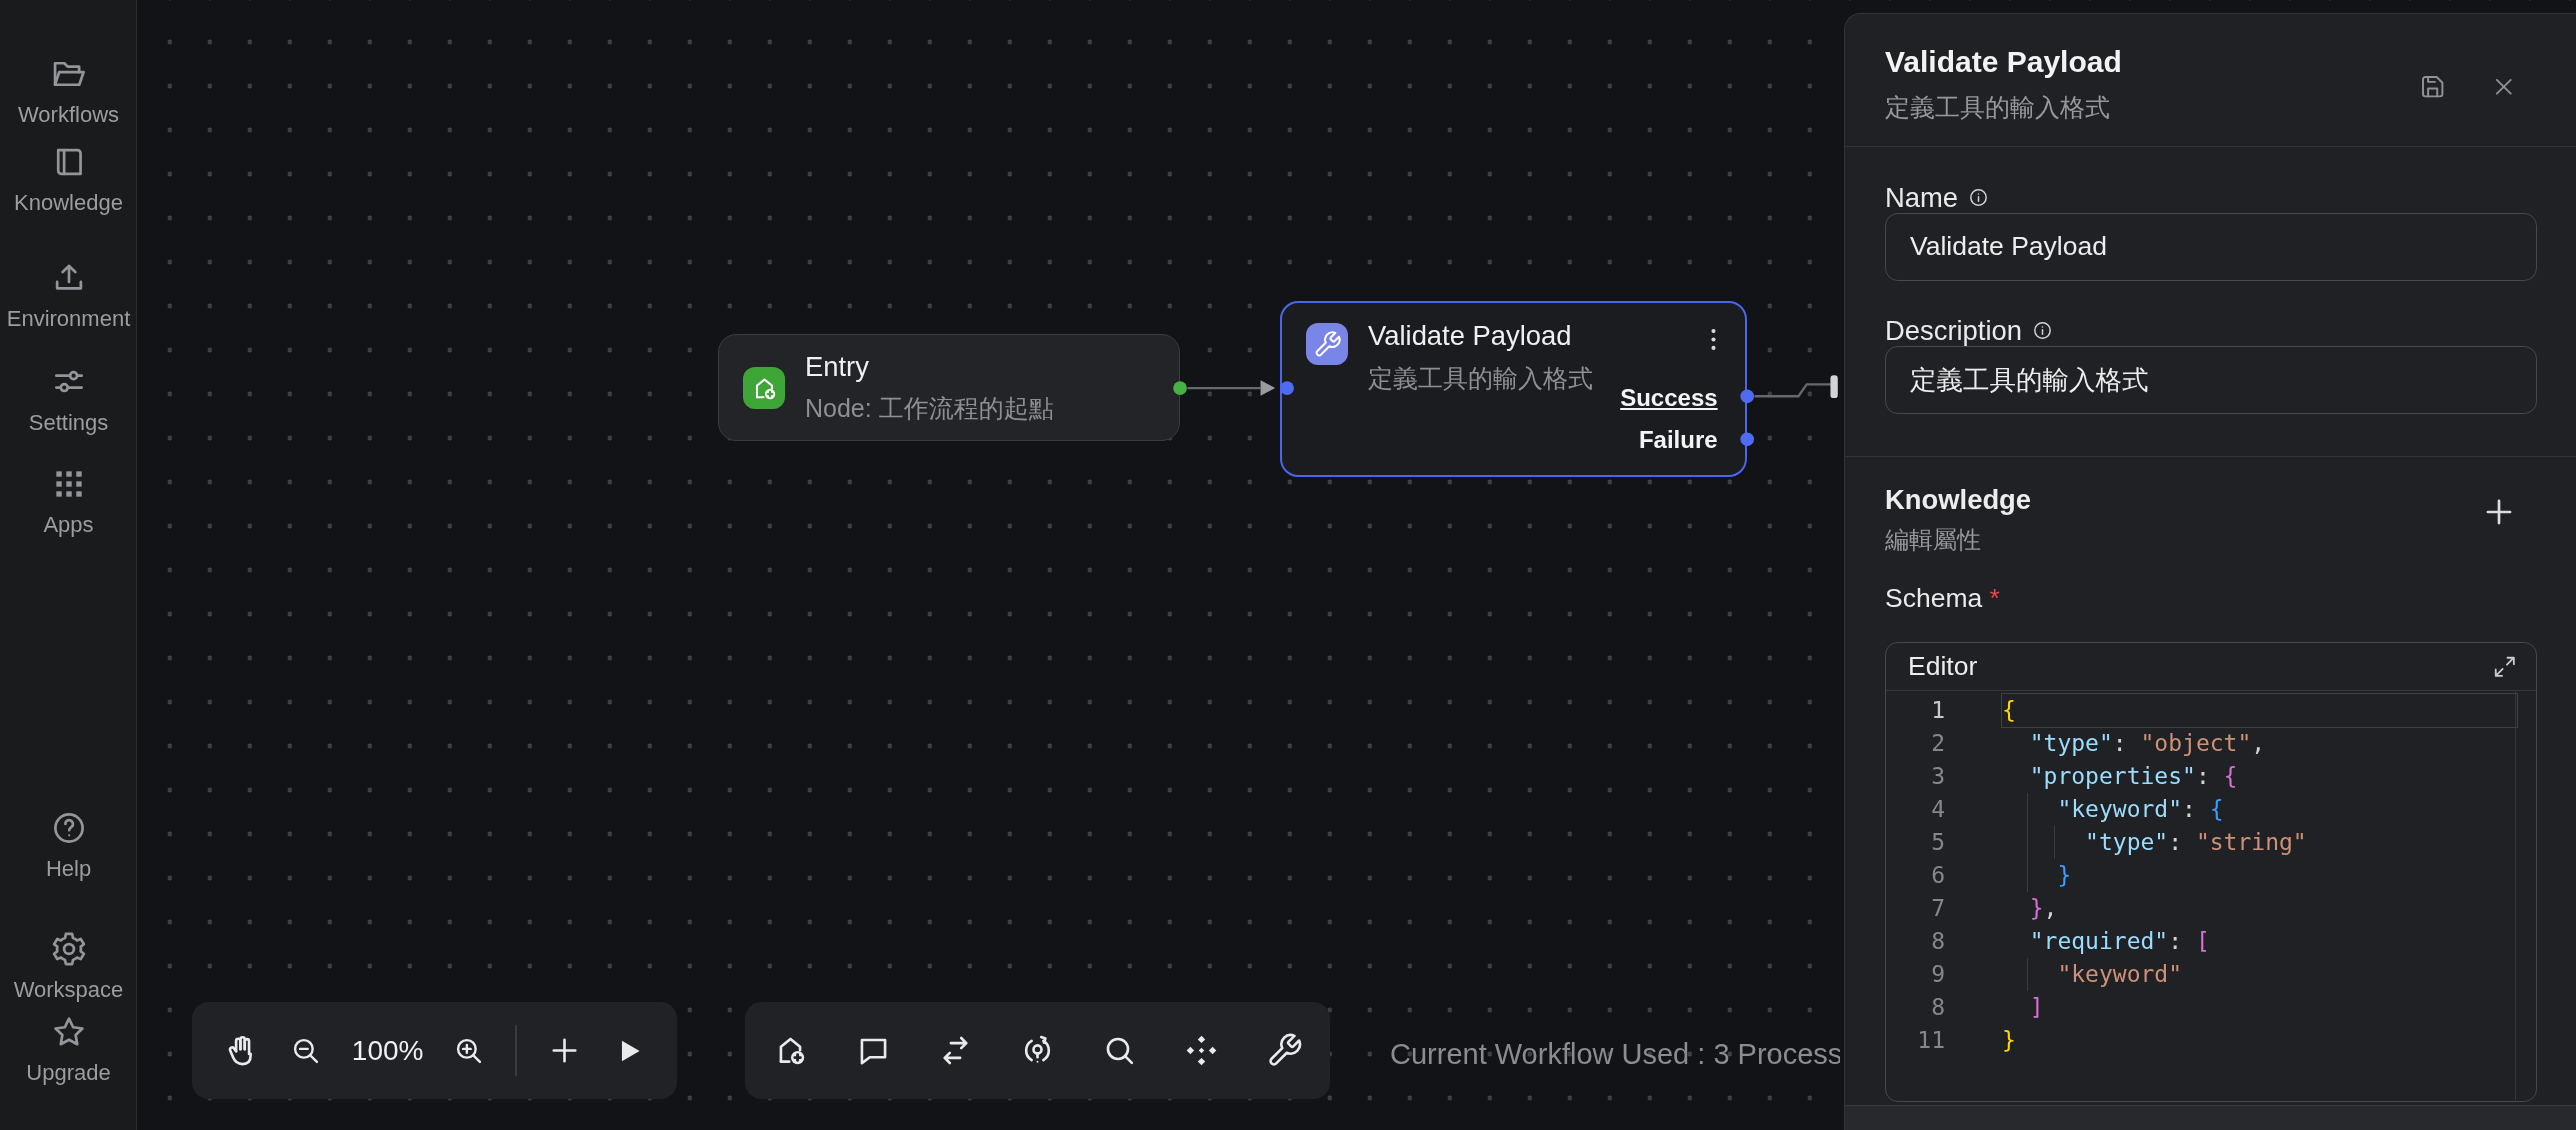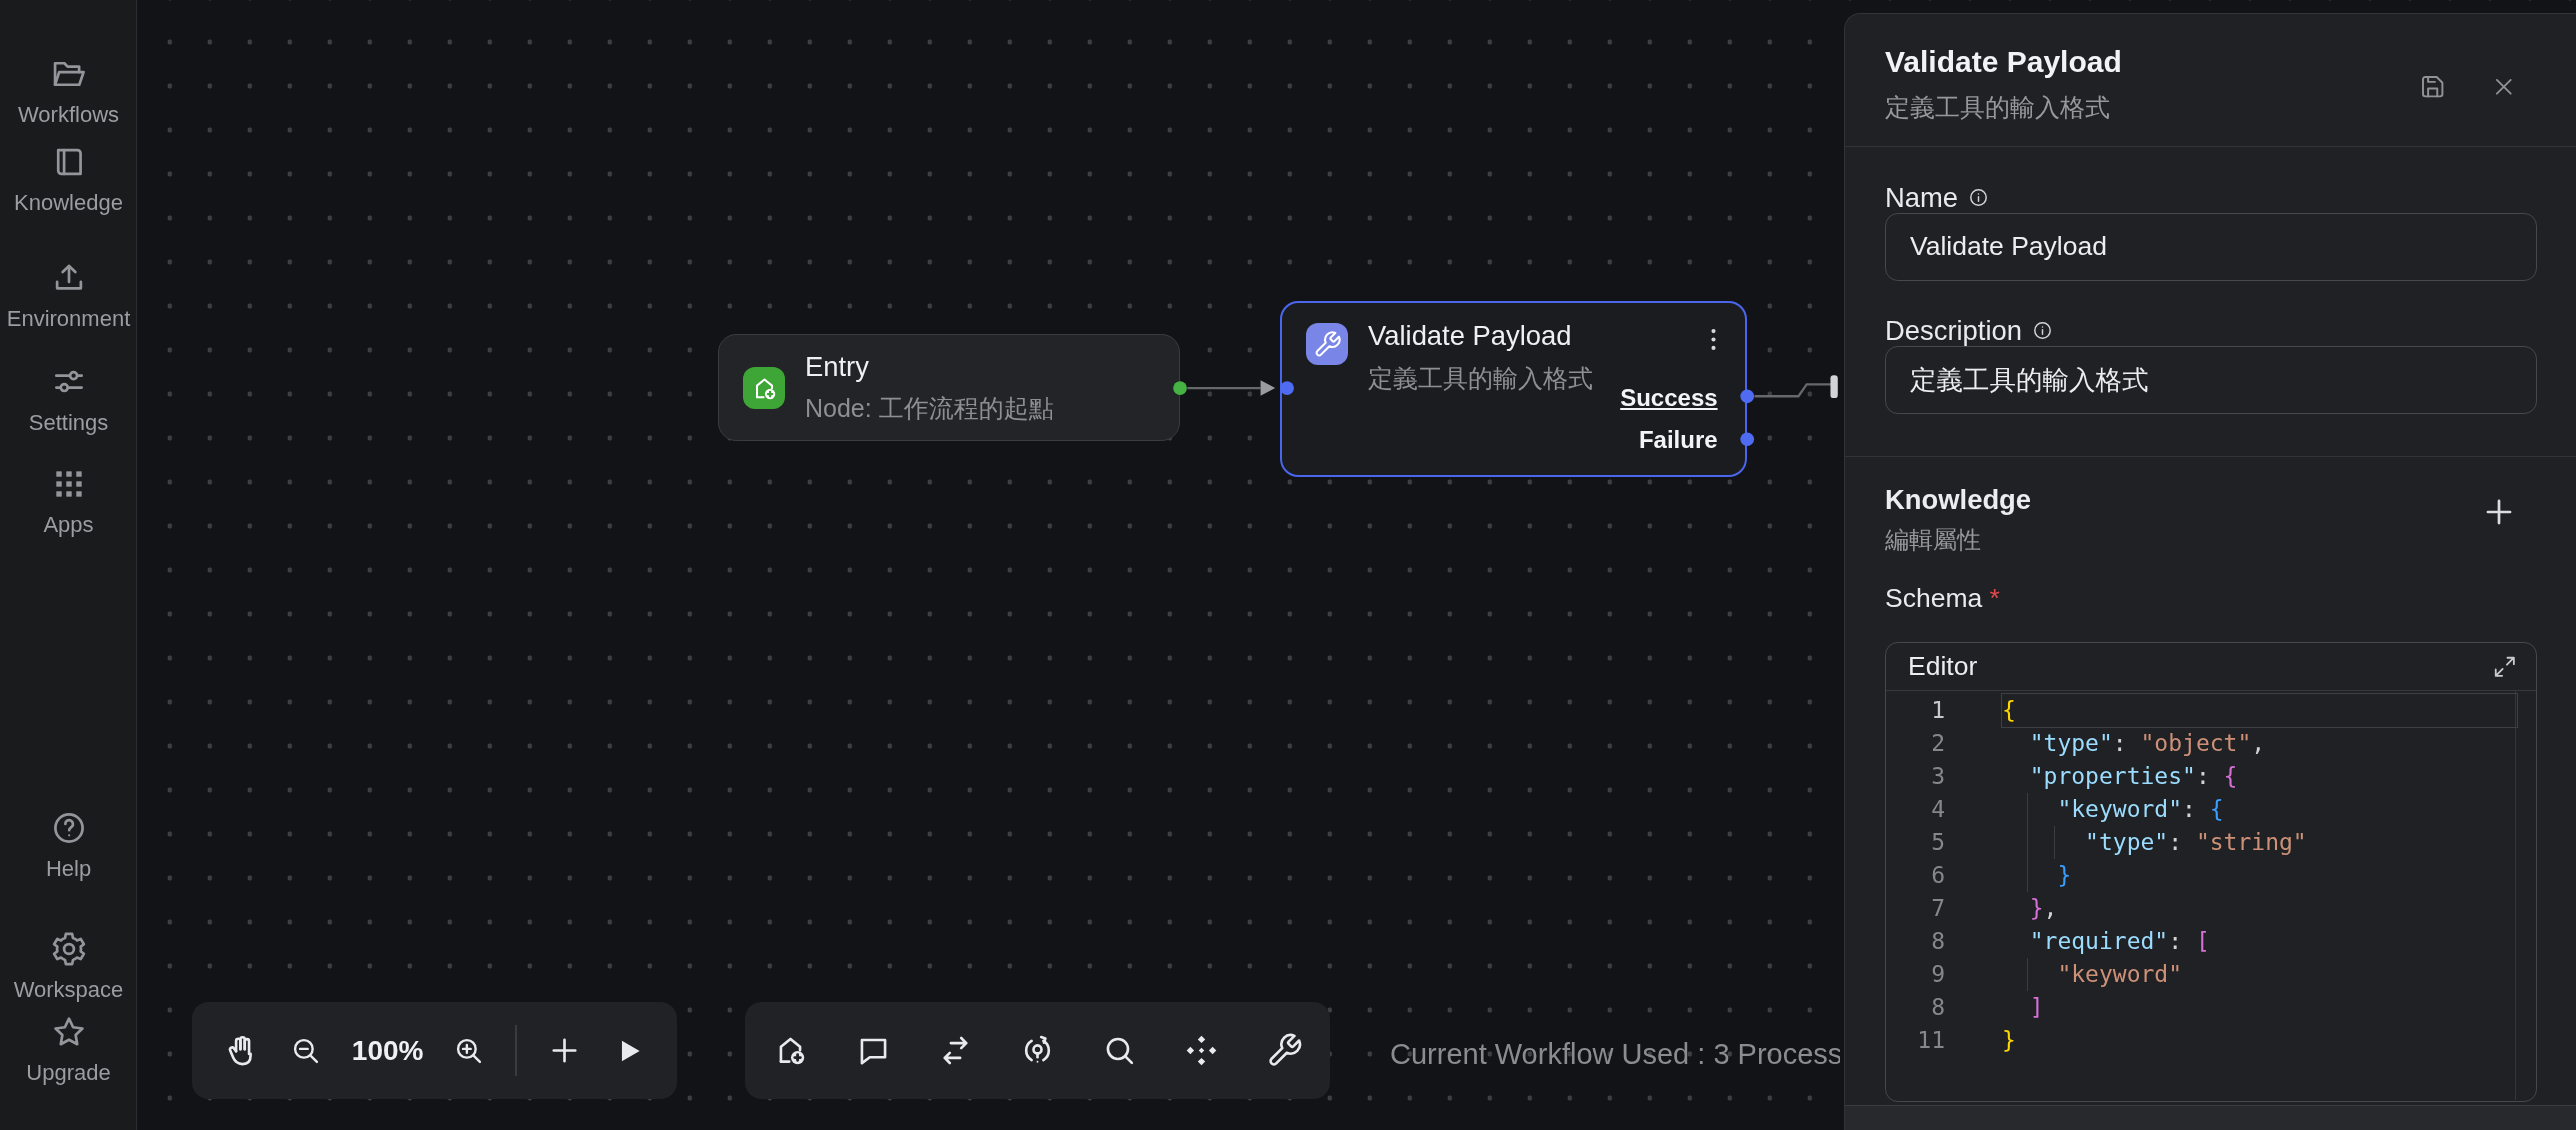--- a/index.html
+++ b/index.html
@@ -29,21 +29,21 @@
   .tile .icon{width:29px;height:29px;color:#ffffff;}
   .node-title{position:absolute;left:86px;font-size:27.4px;color:#F0F0F2;font-weight:400;white-space:nowrap;}
   .node-sub{position:absolute;left:86px;font-size:25px;color:#8E8F93;white-space:nowrap;}
   .kebab{position:absolute;right:16.5px;top:18.3px;width:31px;height:37px;color:#D8D8DA;cursor:pointer;}
   .out-label{position:absolute;right:27.4px;font-size:24px;font-weight:700;color:#F3F4F5;white-space:nowrap;}
 
   .edges{position:absolute;left:0;top:0;width:2576px;height:1131px;z-index:4;pointer-events:none;}
 
   
   .toolbar{position:absolute;background:#202225;border-radius:16.5px;display:flex;align-items:center;z-index:7;}
-  .tb-zoom{left:192px;top:1002px;width:485px;height:97px;justify-content:space-between;padding:0 31px;font-weight:bold;}
+  .tb-zoom{left:192px;top:1002px;width:485px;height:97px;justify-content:space-between;padding:0 31px;}
   .tb-tools{left:745px;top:1002px;width:585px;height:97px;justify-content:space-between;padding:0 27.4px;}
   .tb-btn{background:none;border:none;color:#E9EAEC;cursor:pointer;line-height:0;}
   .tb-btn .icon{width:37px;height:37px;}
   .tb-btn .icon.sm{width:34px;height:34px;}
   .tb-divider{width:1.8px;height:51px;background:#3A3B3E;}
   .zoom-text{font-size:28px;color:#F0F0F2;}
   .status{position:absolute;left:1390px;top:1031px;width:450px;height:46px;overflow:hidden;
     font-size:29px;line-height:46px;color:#8B8C90;white-space:nowrap;z-index:2;}
 
   

